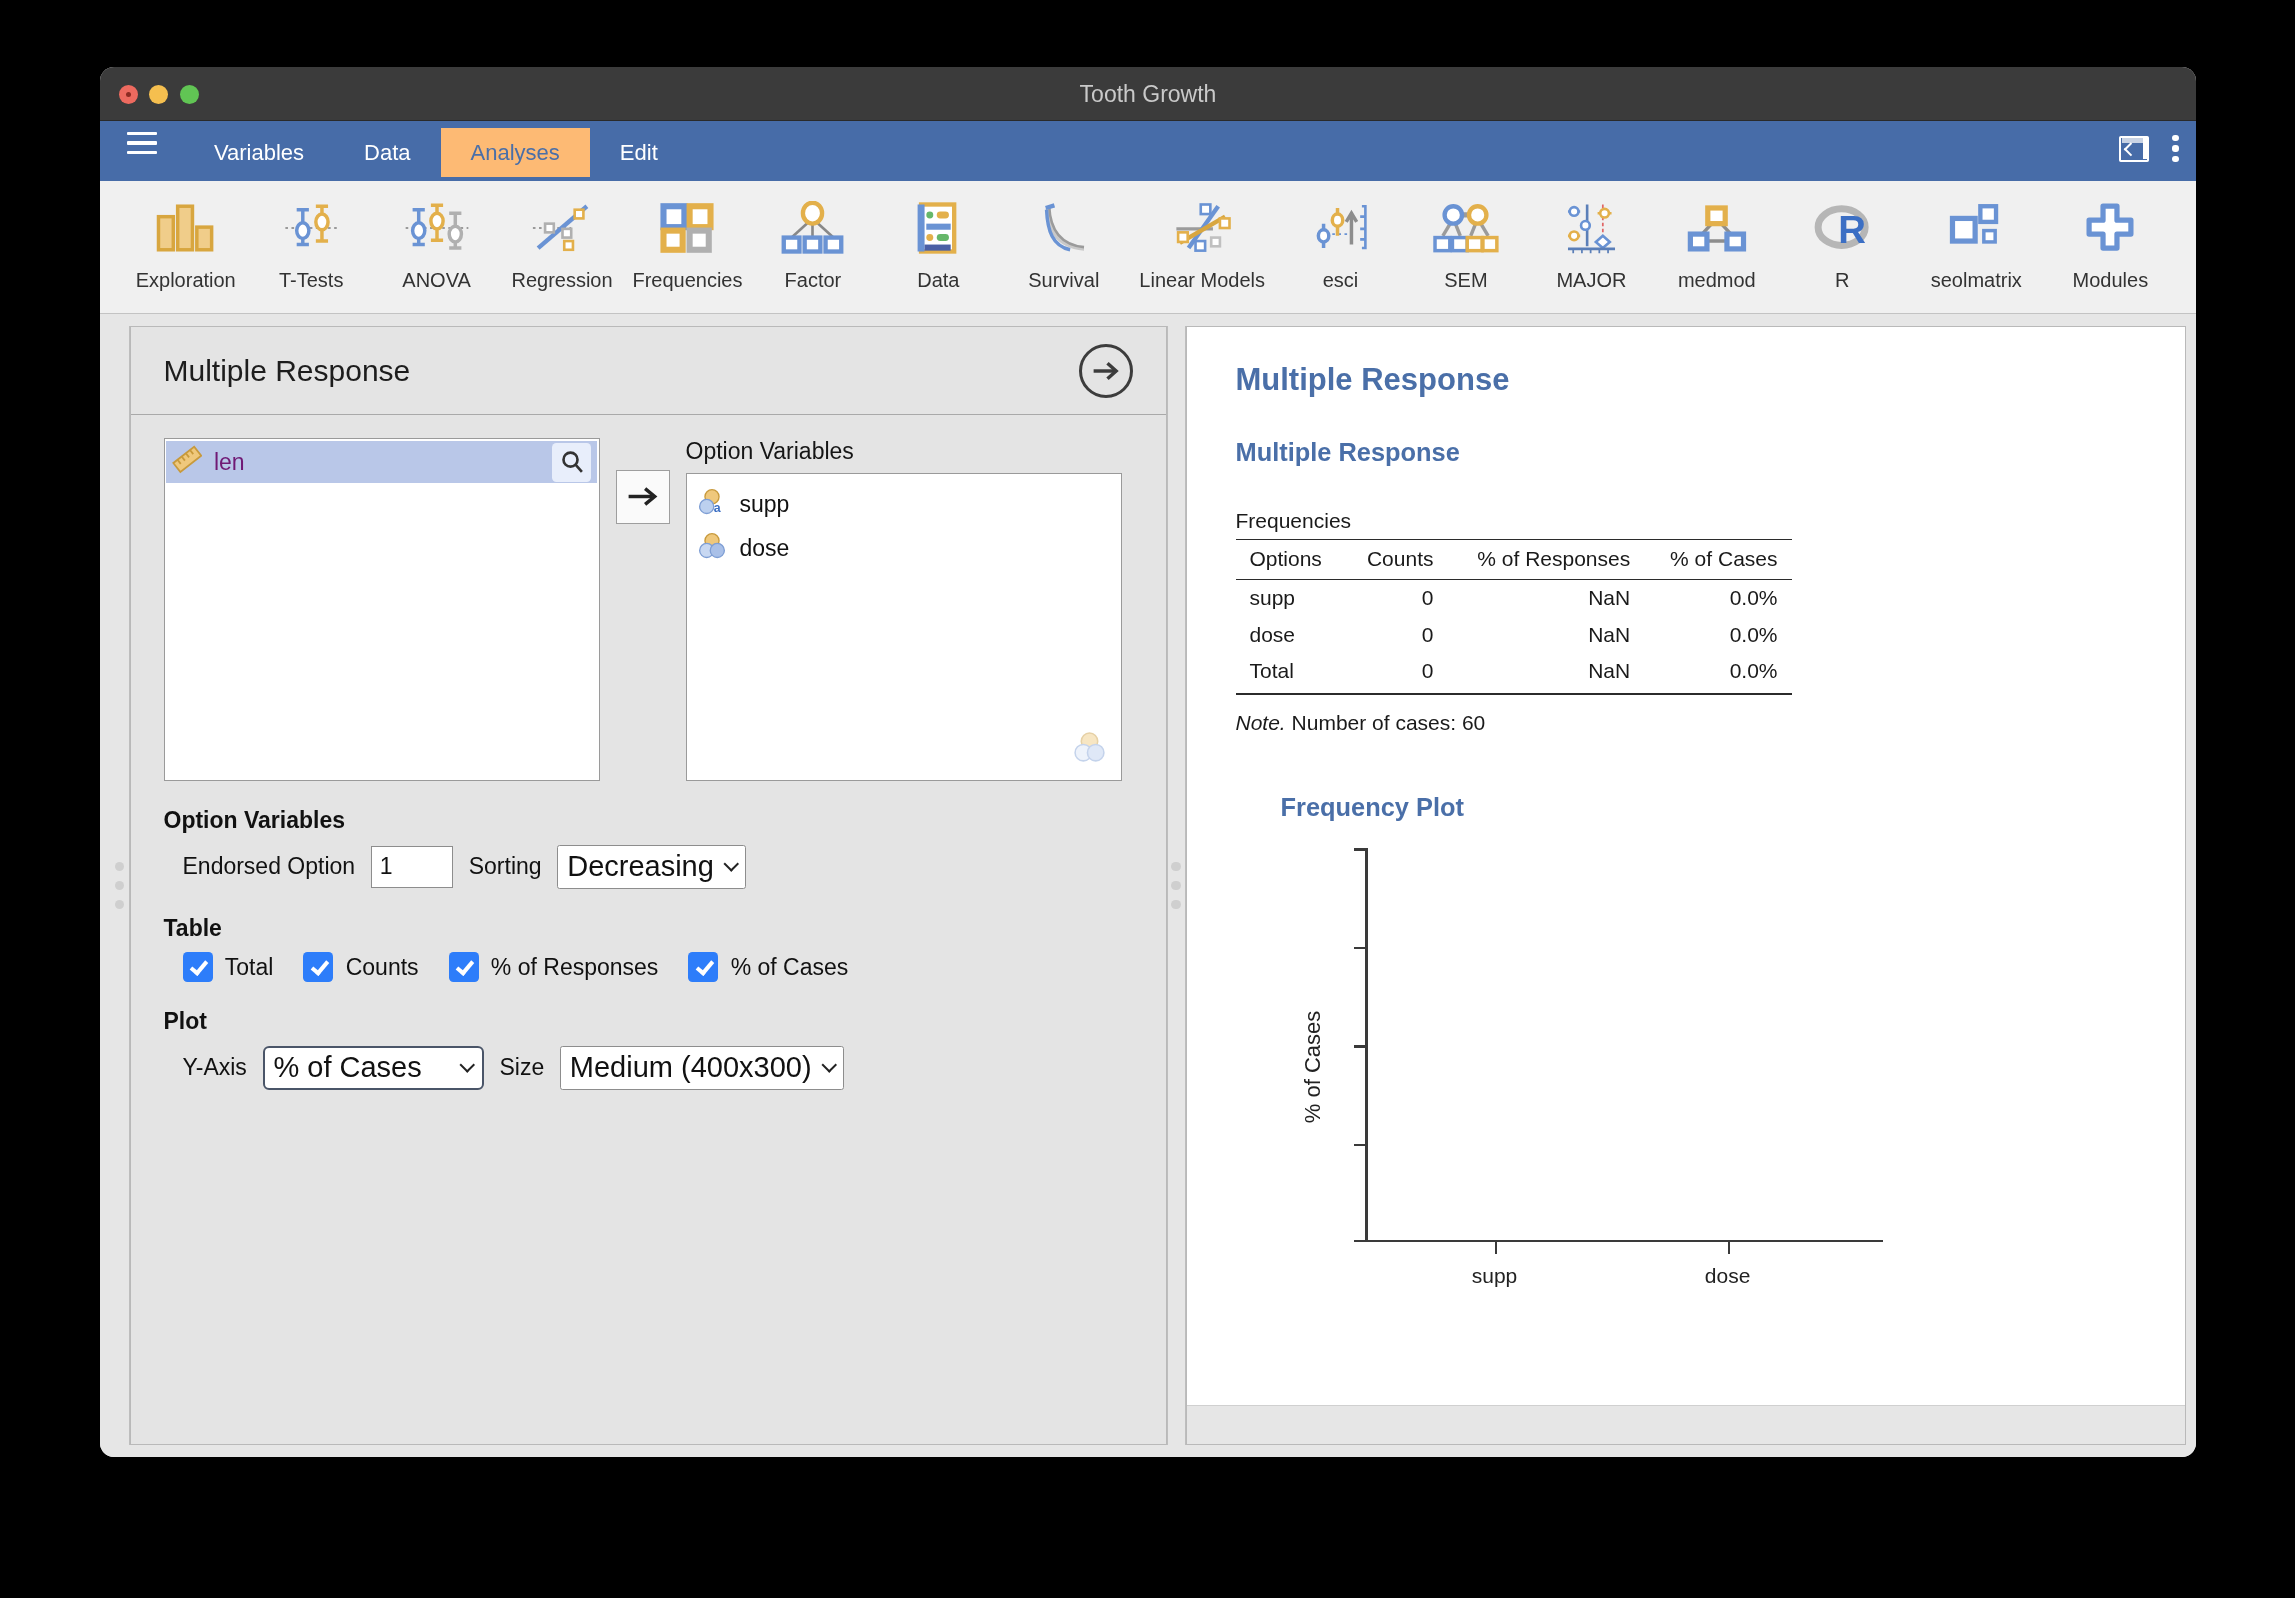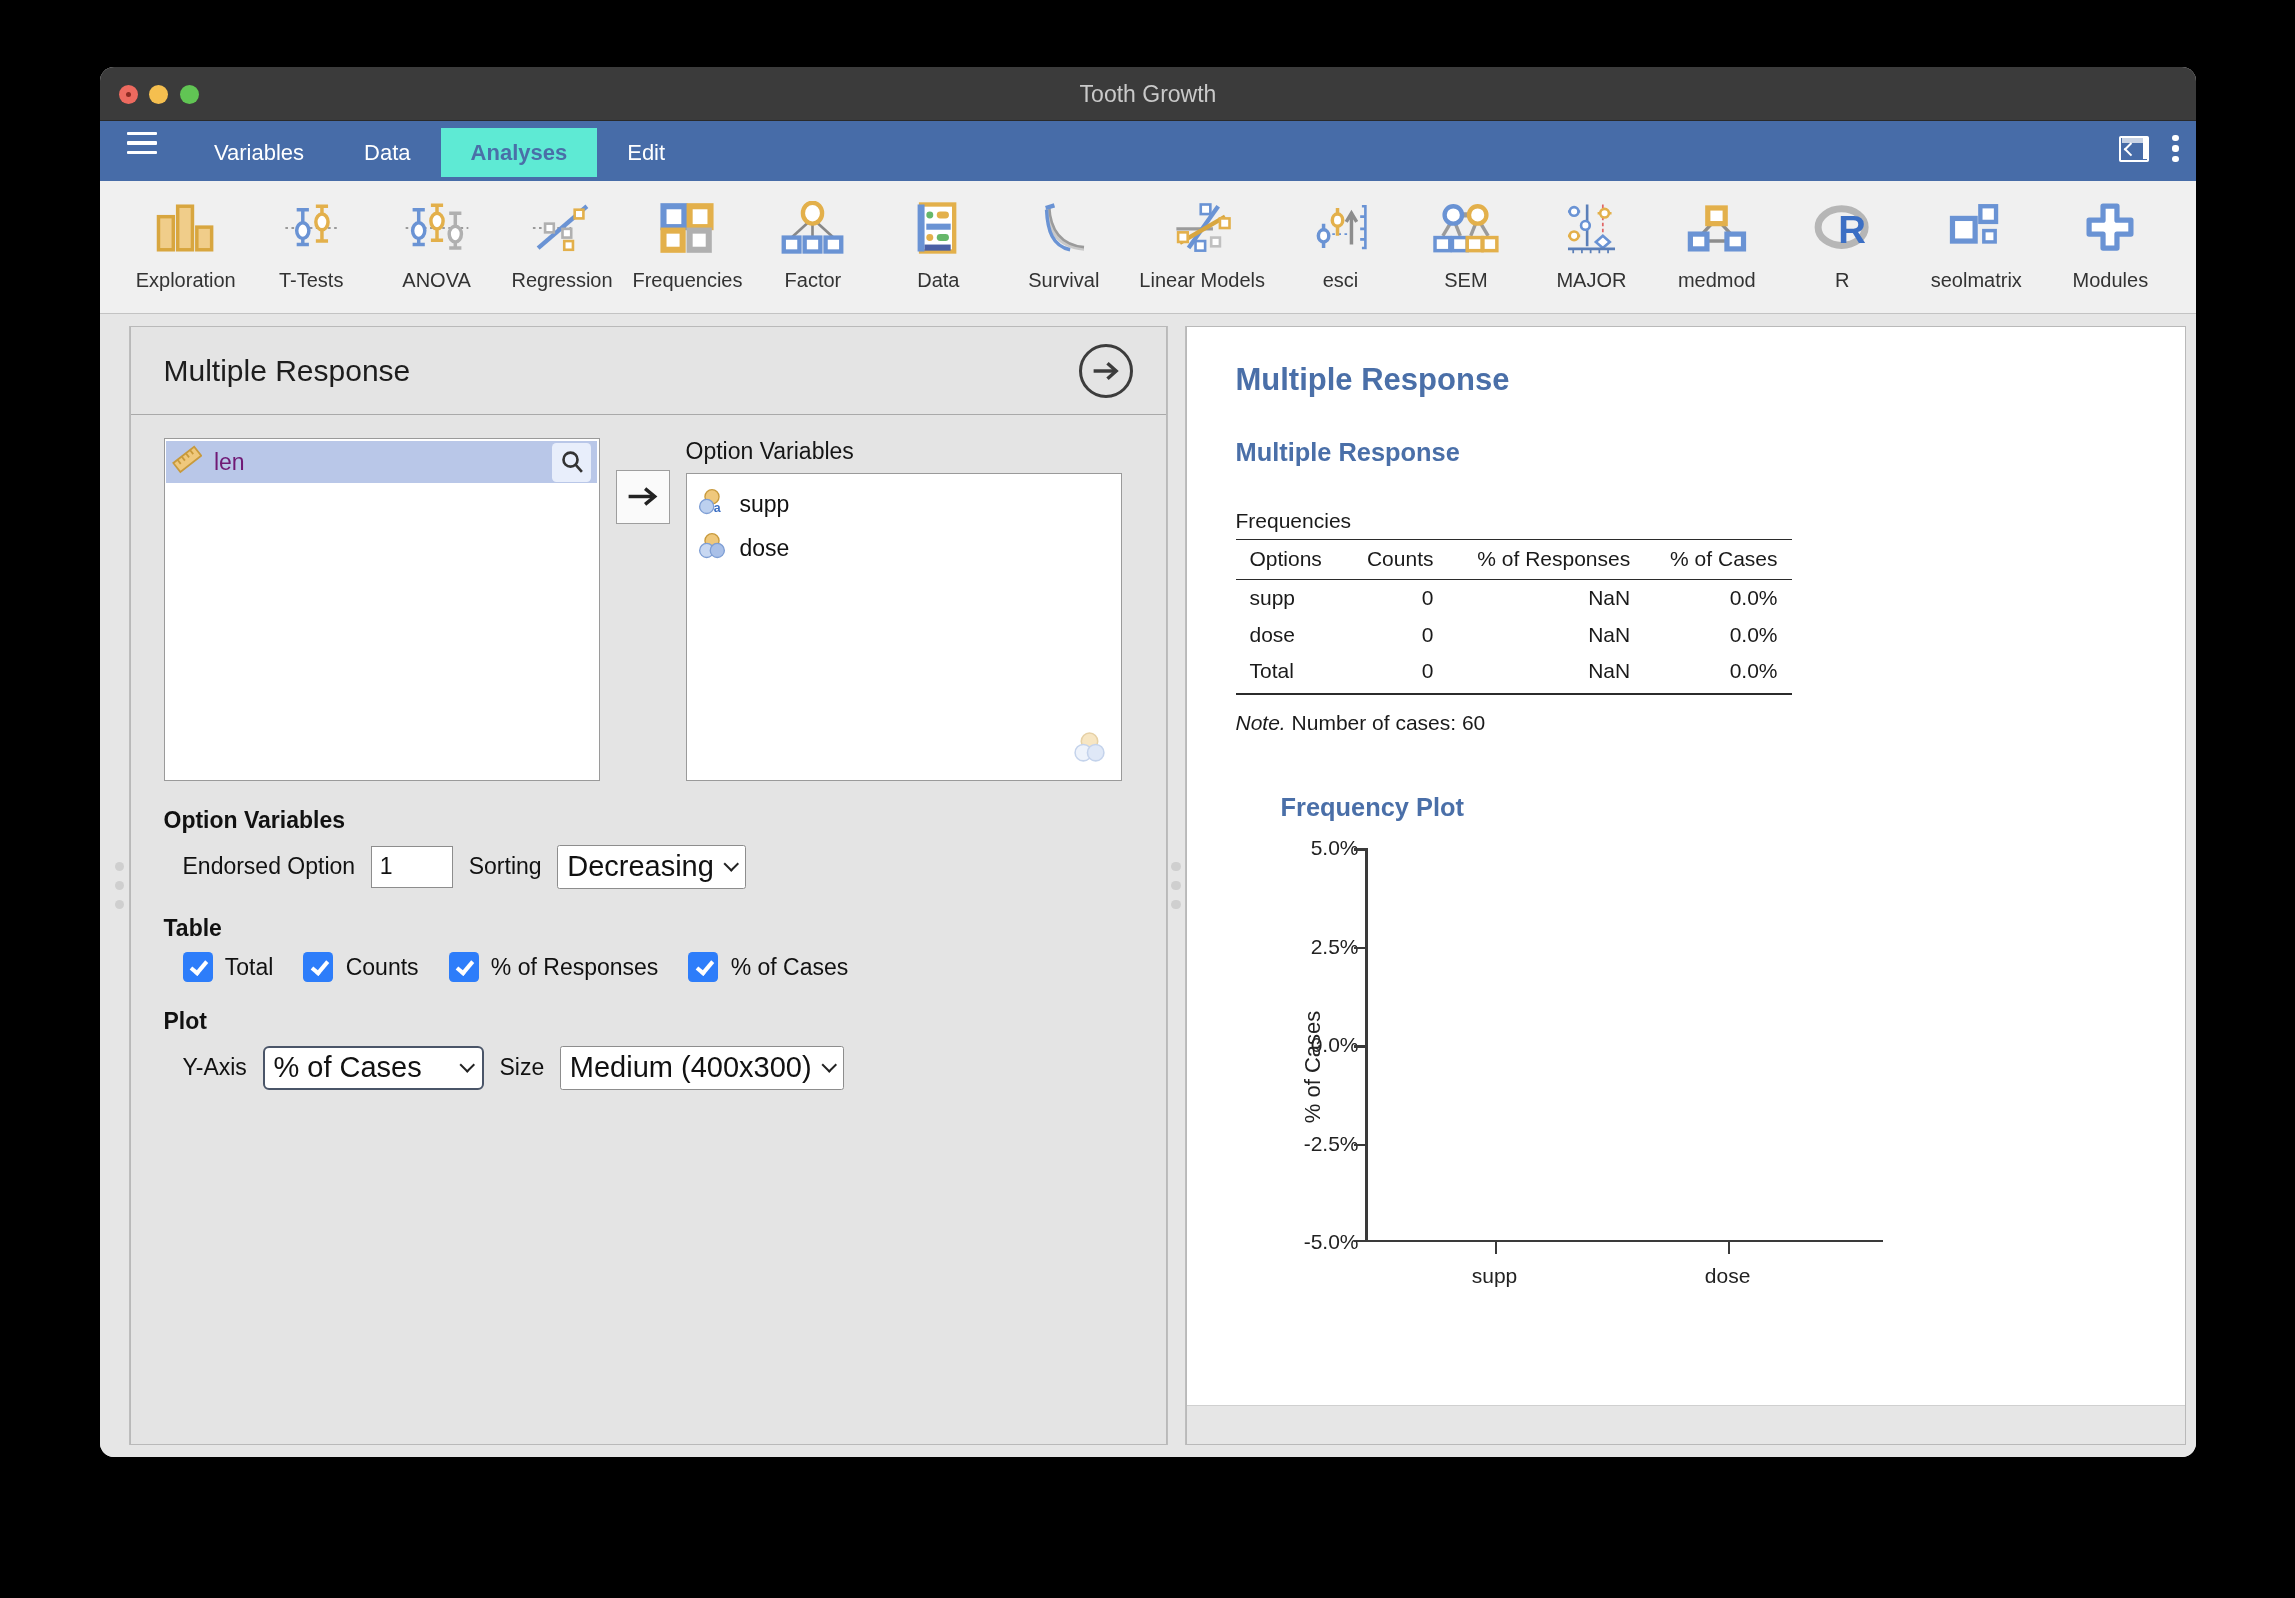--- a/index.html
+++ b/index.html
@@ -55,21 +55,21 @@
     gap: 6.1px; padding-bottom: 15.8px;
   }
   .hamburger span { display: block; width: 30px; height: 3.5px; background: #fff; border-radius: 0.9px; }
   .mtab {
     height: 49px; padding: 0 30px;
     display: flex; align-items: center; justify-content: center;
     color: #ffffff; font-size: 22px;
     margin-bottom: 4px;
   }
   .mtab.active {
-    background: #5eead4; color: #4a6fa8; font-weight: bold;
+    background: #fdba74; color: #4a6fa8;
   }
   .menuright {
     position: absolute; right: 17.5px; top: 14px;
     display: flex; align-items: center; gap: 23px;
   }
   .collapse-ico { width: 30px; height: 26px; position: relative; }
   .collapse-ico .frame {
     position: absolute; inset: 0; border: 2.6px solid #ffffff; border-radius: 1.8px;
   }
   .collapse-ico .bar {
@@ -766,27 +766,20 @@
           </tbody>
         </table>
         <div class="tbl-note">
           <i>Note.</i><span> Number of cases: 60</span>
         </div>
 
         <div class="res-h2 plot">Frequency Plot</div>
 
         <div class="chart">
           <div class="ylabel">% of Cases</div>
-          <div class="yticks">
-            <span class="ytick" style="top:0%">5.0%</span>
-            <span class="ytick" style="top:25%">2.5%</span>
-            <span class="ytick" style="top:50%">0.0%</span>
-            <span class="ytick" style="top:75%">-2.5%</span>
-            <span class="ytick" style="top:100%">-5.0%</span>
-          </div>
           <div class="plotarea">
             <span class="axis-y"></span>
             <span class="axis-x"></span>
             <span class="tick-y" style="top:0"></span>
             <span class="tick-y" style="top:25%"></span>
             <span class="tick-y" style="top:50%"></span>
             <span class="tick-y" style="top:75%"></span>
             <span class="tick-y" style="top:calc(100% - 2.6px)"></span>
             <span class="tick-x" style="left:25%"></span>
             <span class="tick-x" style="left:70%"></span>

